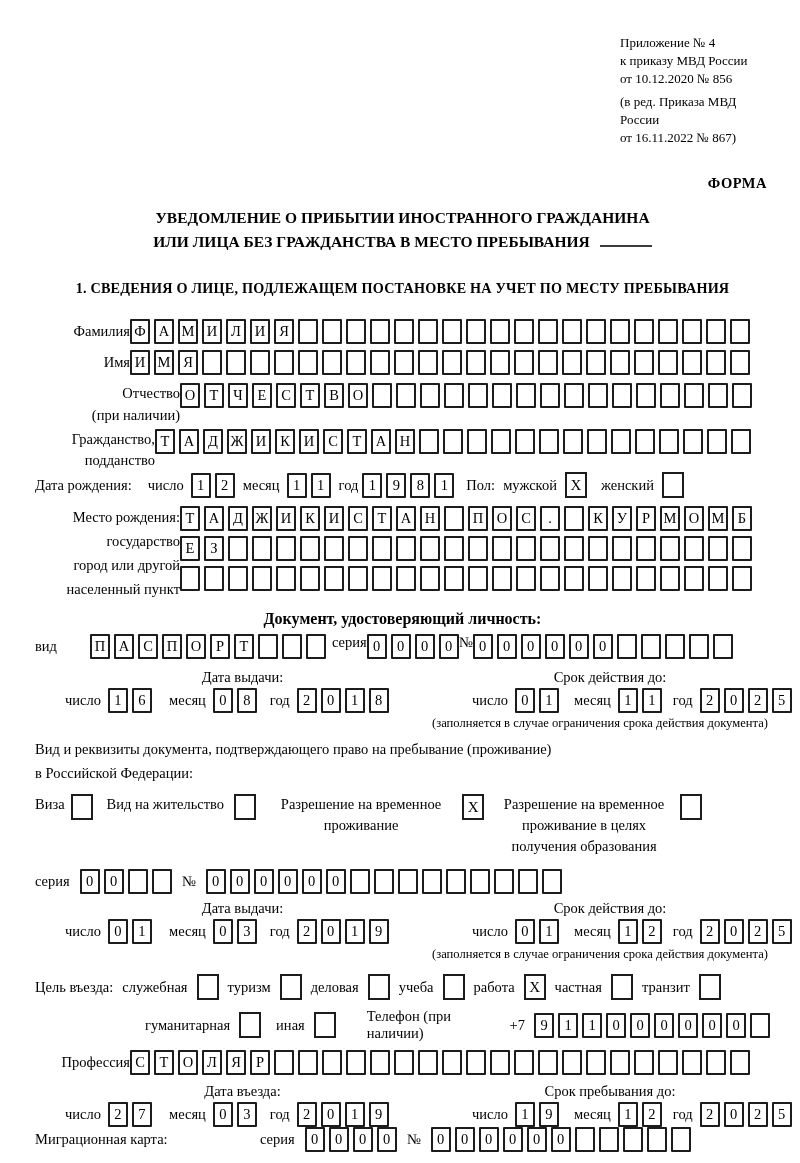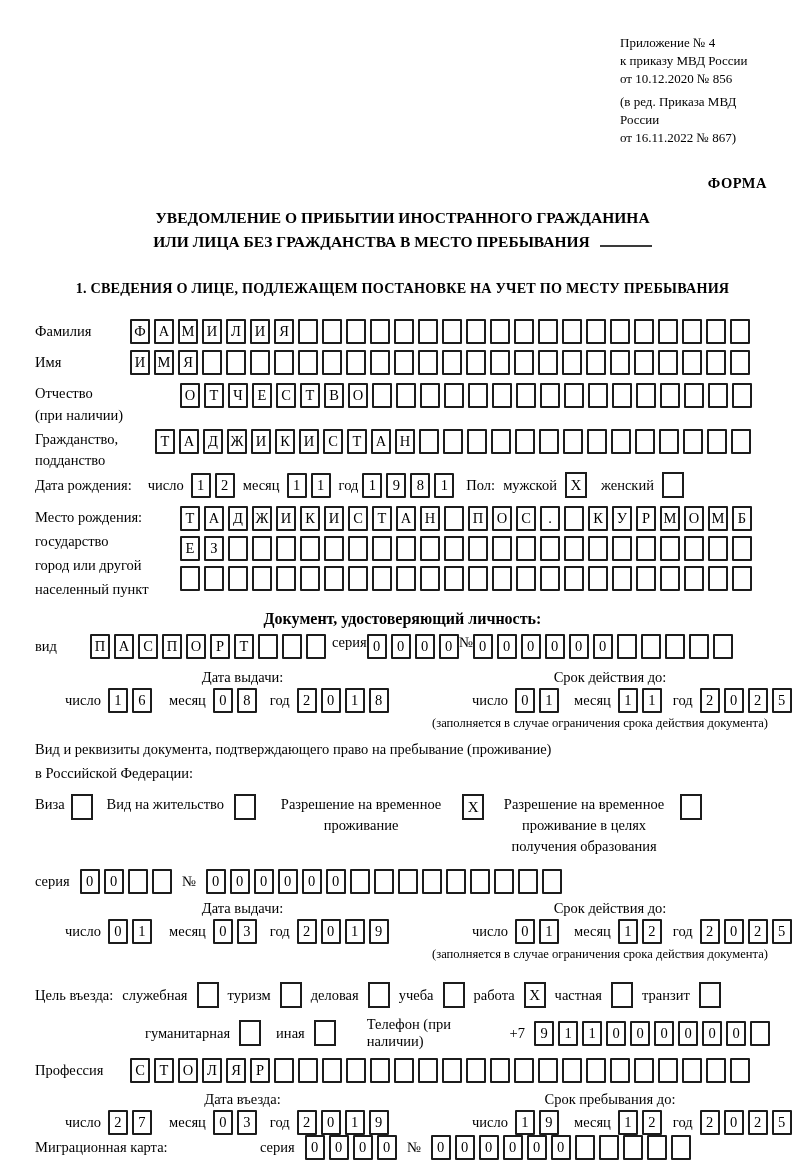--- a/index.html
+++ b/index.html
@@ -27,21 +27,21 @@
     width:20px; height:25px; border:2px solid #1c1c1c; border-radius:1px;
     display:inline-flex; align-items:center; justify-content:center;
     font-size:14.5px; background:#fff; flex:0 0 auto;
   }
   .chk {
     width:22px; height:26px; border:2px solid #1c1c1c; display:inline-flex;
     align-items:center; justify-content:center; font-size:15px; vertical-align:middle; flex:0 0 auto;
   }
 
   .frow { display:flex; align-items:flex-start; }
-  .lblcol { flex:0 0 auto; line-height:1.5; }
+  .lblcol { flex:0 0 auto; line-height:1.5;text-align:right; }
   .lbl { line-height:25px; }
 
   .mt6{margin-top:6px;} .mt8{margin-top:8px;} .mt10{} .mt12{margin-top:12px;}
 
   
   .dgroup { display:inline-flex; align-items:center; gap:5px; white-space:nowrap; }
   .dgroup .dlbl { margin-right:2px; }
   .dates-row { display:flex; margin-top:2px; }
   .dates-left { flex:0 0 415px; }
   .dates-right { flex:1 1 auto; }
@@ -50,21 +50,21 @@
   .dates-heads .h-right { flex:1 1 auto; text-align:center; }
   .note-right { text-align:right; font-size:12.6px; margin-top:3px; padding-right:2px; }
 
   .doc-head { text-align:center; font-weight:bold; font-size:16px; margin-top:8px; }
 
   .opts-row { display:flex; align-items:flex-start; margin-top:8px; gap:14px; }
   .opt { display:flex; align-items:flex-start; gap:10px; }
   .opt .opt-lbl { line-height:1.45; }
   .opt .center { text-align:center; }
 
-  .purpose-row { display:flex; align-items:center; gap:9px; flex-wrap:nowrap; margin-top:20px; }
+  .purpose-row { display:flex; align-items:center; gap:9px; flex-wrap:nowrap; margin-top:12px; }
   .purpose-row2 { display:flex; align-items:center; gap:9px; margin-top:8px; margin-left:110px; }
   .plain { line-height:1.7; }
 </style>
 </head>
 <body>
 
 <div class="page">
 
   <div class="hdr-block">
     <div>Приложение № 4</div>

